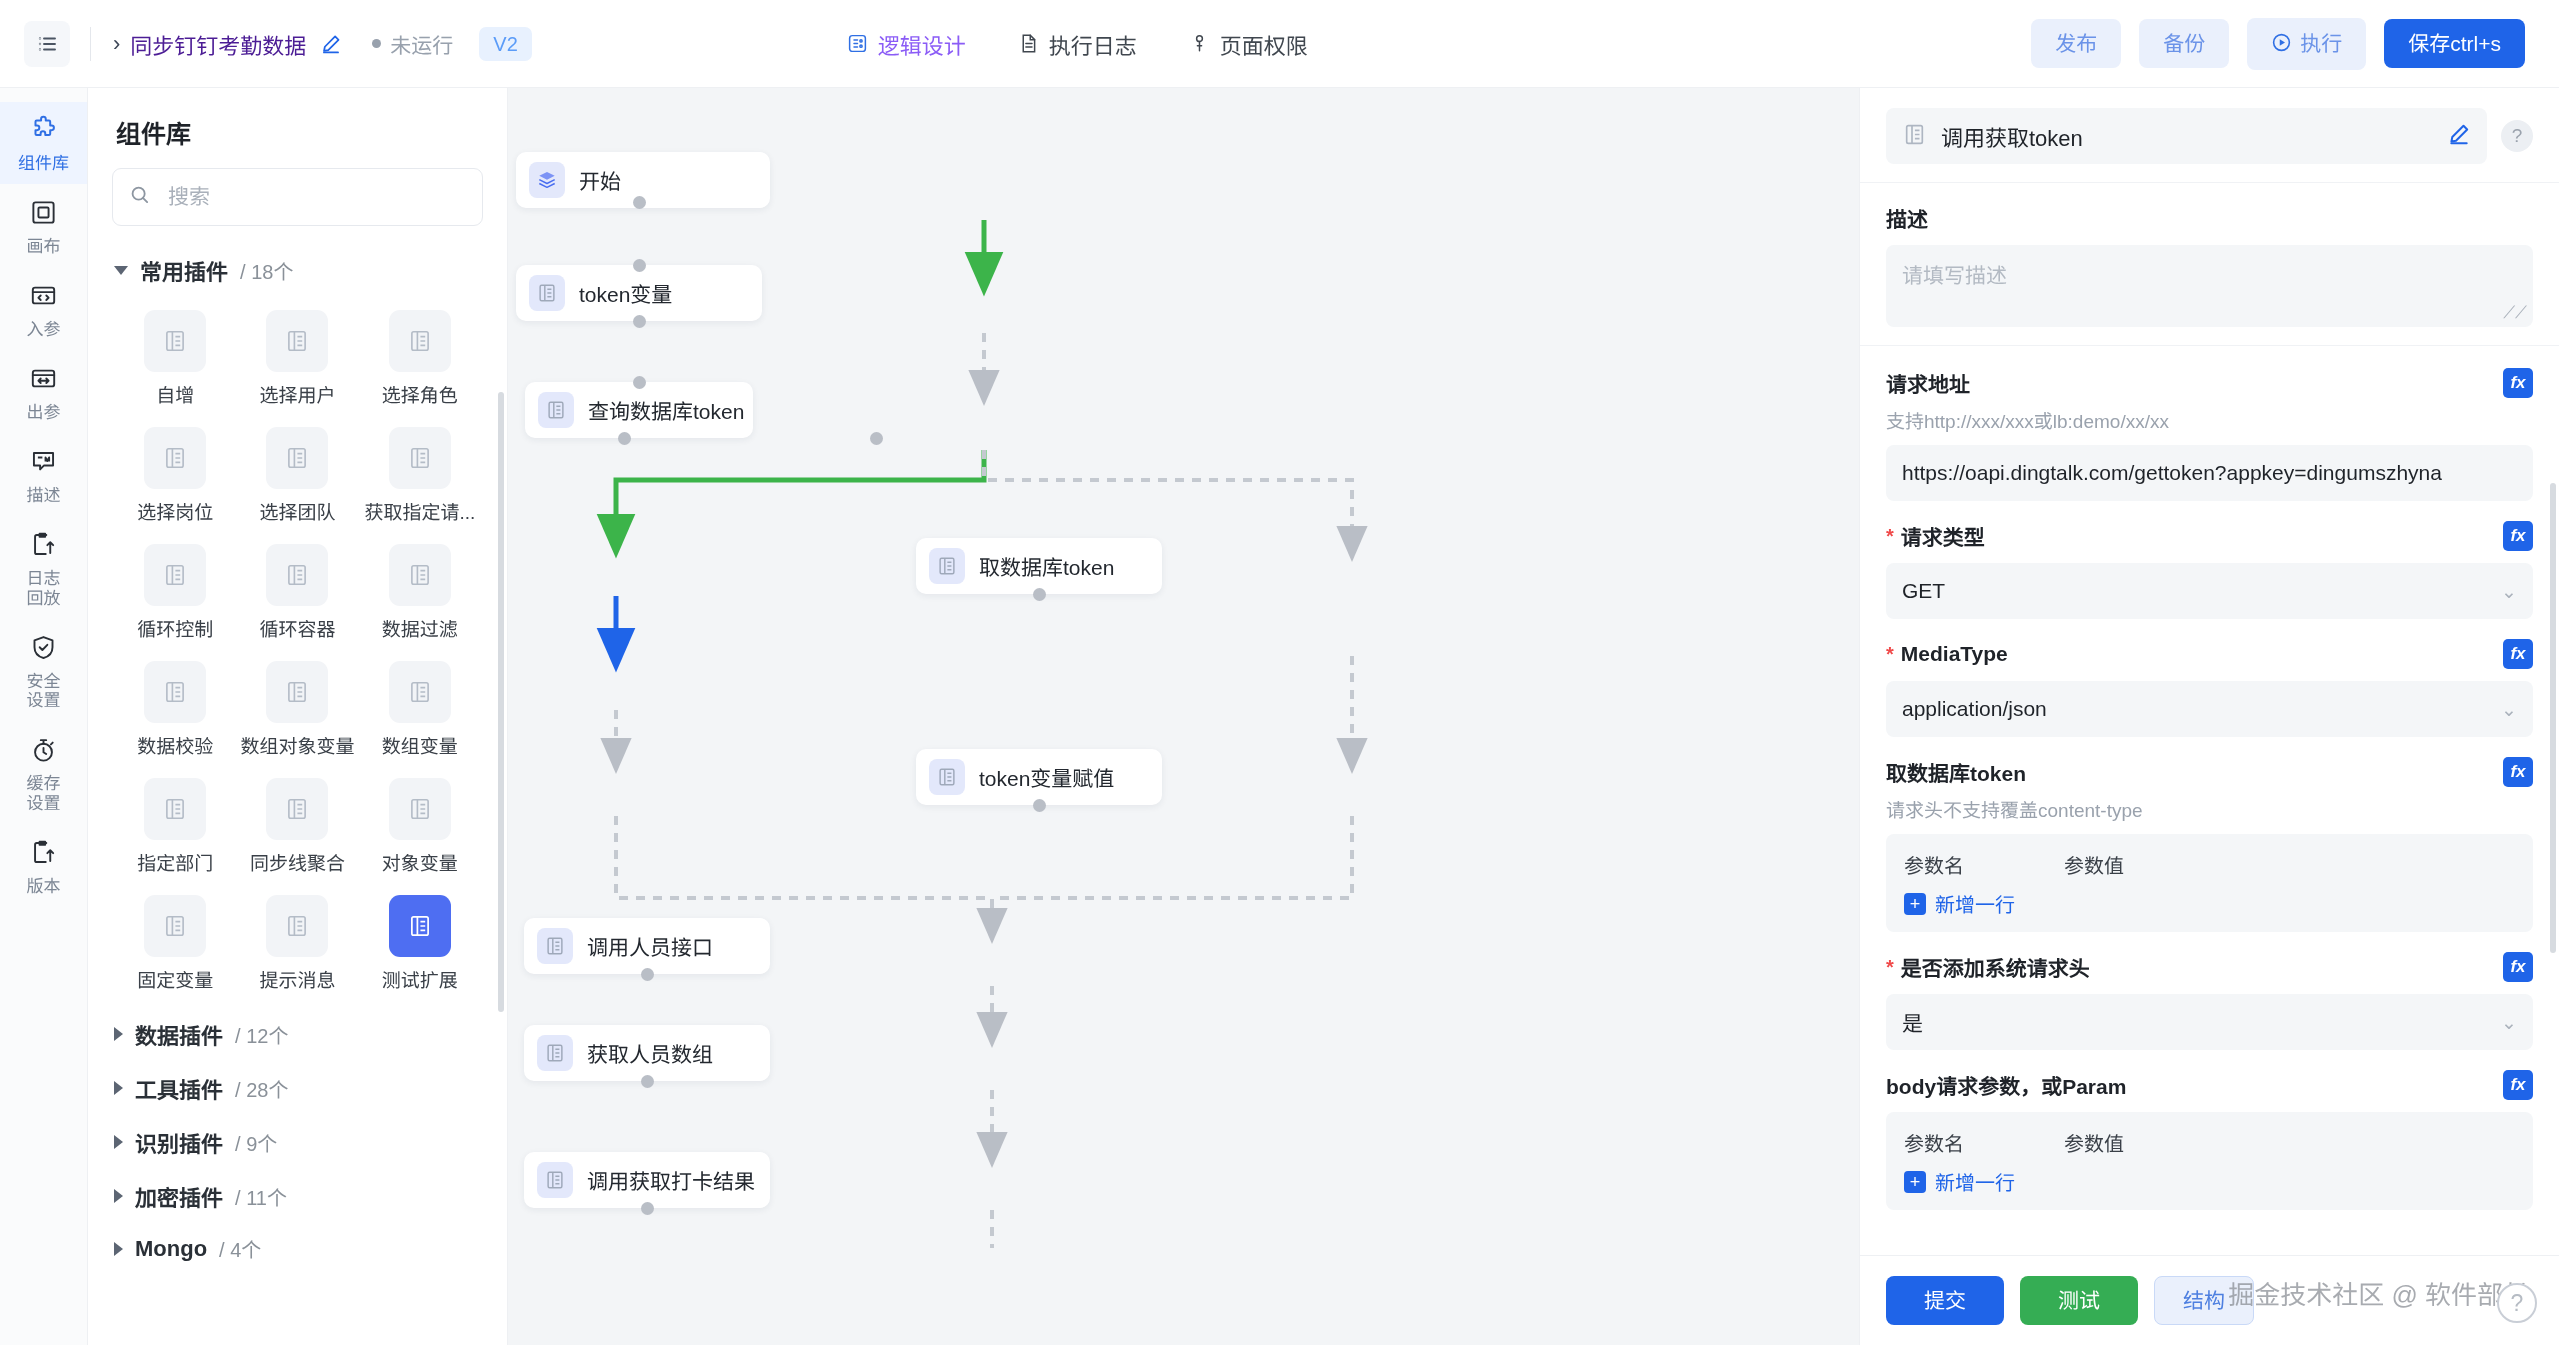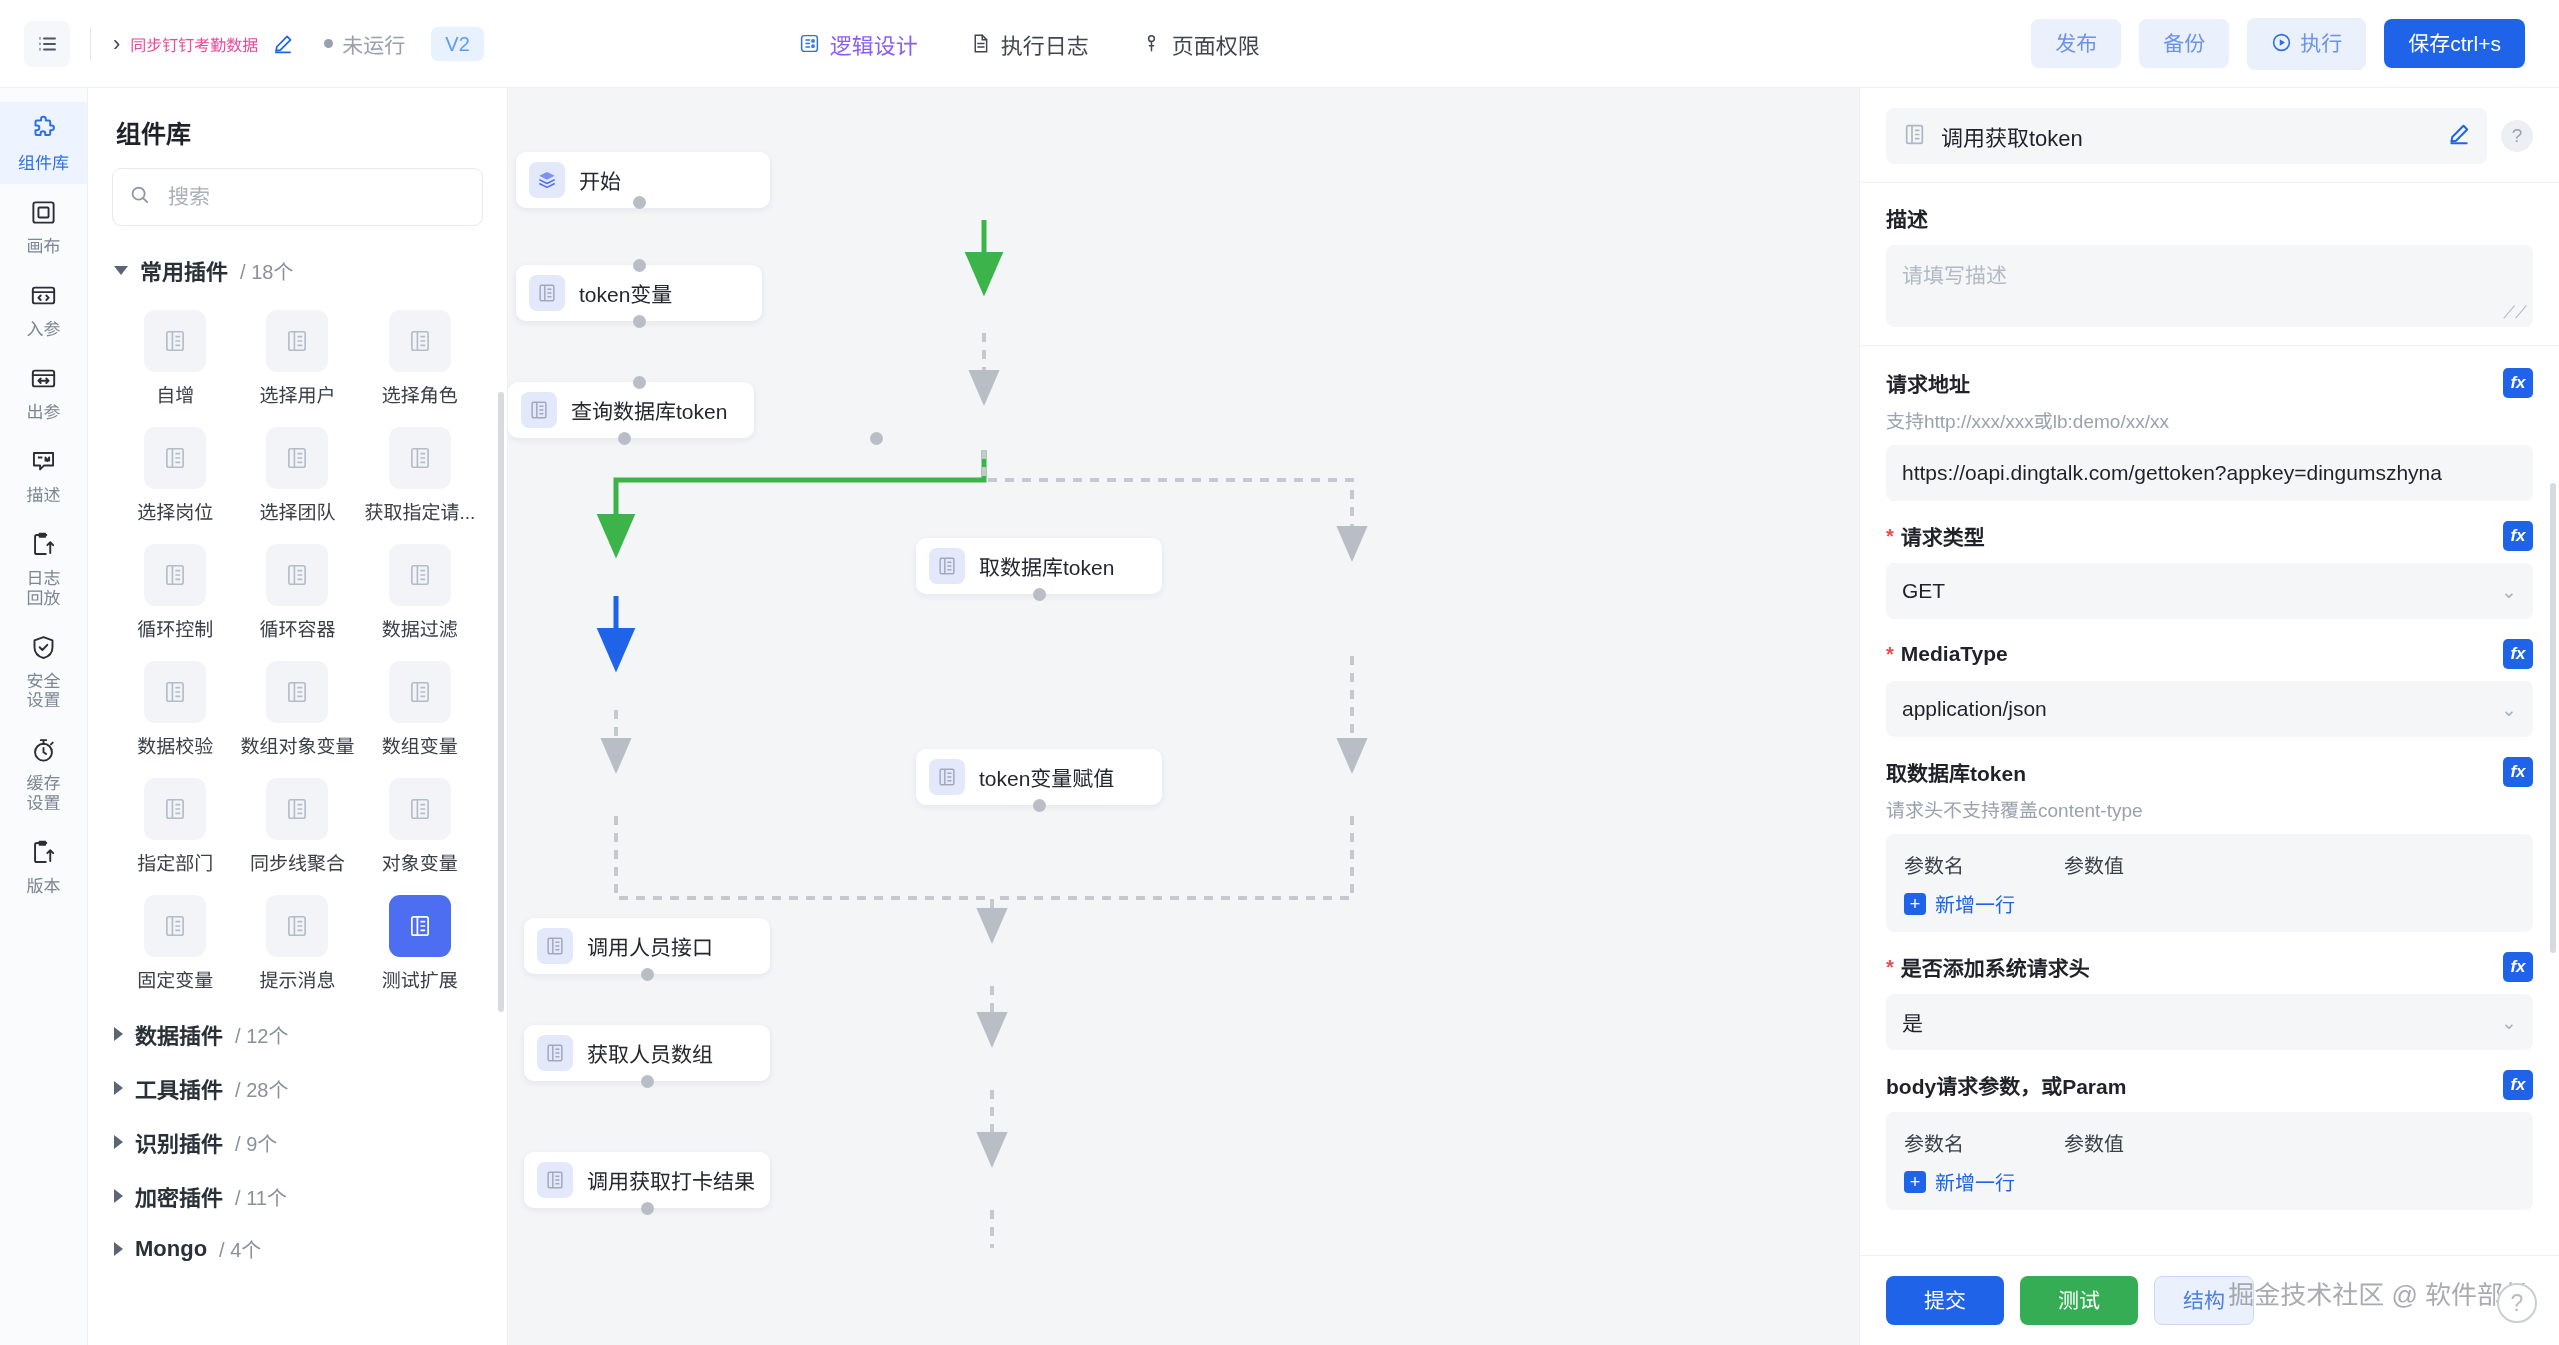--- a/index.html
+++ b/index.html
@@ -18,21 +18,21 @@
     display: flex; align-items: center; padding: 0 34px 0 24px;
     border-bottom: 1px solid #eef0f3; position: relative; z-index: 30;
   }
   .menu-btn {
     width: 46px; height: 46px; border-radius: 8px; background: #f5f7fa;
     display: flex; align-items: center; justify-content: center; cursor: pointer;
   }
   .menu-btn svg { display: block; }
   .vdiv { width: 1px; height: 34px; background: #e4e7ec; margin: 0 22px 0 20px; }
   .chev-right { color: #3d4757; font-size: 22px; margin-right: 10px; line-height: 1; }
-  .doc-title { font-size: 16px; color: #ec4899; font-weight: 400; white-space: nowrap; }
+  .doc-title { font-size: 22px; color: #4c1d95; font-weight: 400; white-space: nowrap; }
   .edit-pencil { margin-left: 14px; cursor: pointer; display: flex; align-items: center; }
   .run-status { display: flex; align-items: center; margin-left: 30px; color: #98a1ad; font-size: 21px; }
   .run-dot { width: 9px; height: 9px; border-radius: 50%; background: #98a1ad; margin-right: 9px; }
   .ver-badge {
     margin-left: 26px; background: #e8f1fe; color: #5b9cf8; font-size: 20px;
     padding: 7px 14px; border-radius: 7px; line-height: 1; cursor: pointer;
   }
 
   .tabs { display: flex; align-items: center; gap: 52px; margin-left: 315px; }
   .tab { display: flex; align-items: center; gap: 10px; font-size: 22px; color: #40474f; cursor: pointer; white-space: nowrap; }
@@ -671,21 +671,21 @@
           <div class="node" style="left: 8px; top: 177px; width: 246px;">
             <div class="node-ico">
               <svg width="22" height="22" viewBox="0 0 24 24" fill="none" stroke="#9fa9ba" stroke-width="1.6">
                 <rect x="4.5" y="3.5" width="15" height="17" rx="1.6"></rect>
                 <path d="M9.6 3.5v17"></path>
                 <path d="M12.4 8h4.4M12.4 12h4.4M12.4 16h4.4"></path>
               </svg>
             </div>
             <div class="node-label">token变量</div>
           </div>
-          <div class="node" style="left: 0; top: 294px; width: 246px;">
+          <div class="node" style="left: 17px; top: 294px; width: 228px;">
             <div class="node-ico">
               <svg width="22" height="22" viewBox="0 0 24 24" fill="none" stroke="#9fa9ba" stroke-width="1.6">
                 <rect x="4.5" y="3.5" width="15" height="17" rx="1.6"></rect>
                 <path d="M9.6 3.5v17"></path>
                 <path d="M12.4 8h4.4M12.4 12h4.4M12.4 16h4.4"></path>
               </svg>
             </div>
             <div class="node-label">查询数据库token</div>
           </div>
           <div class="node" style="left: 408px; top: 450px; width: 246px;">

